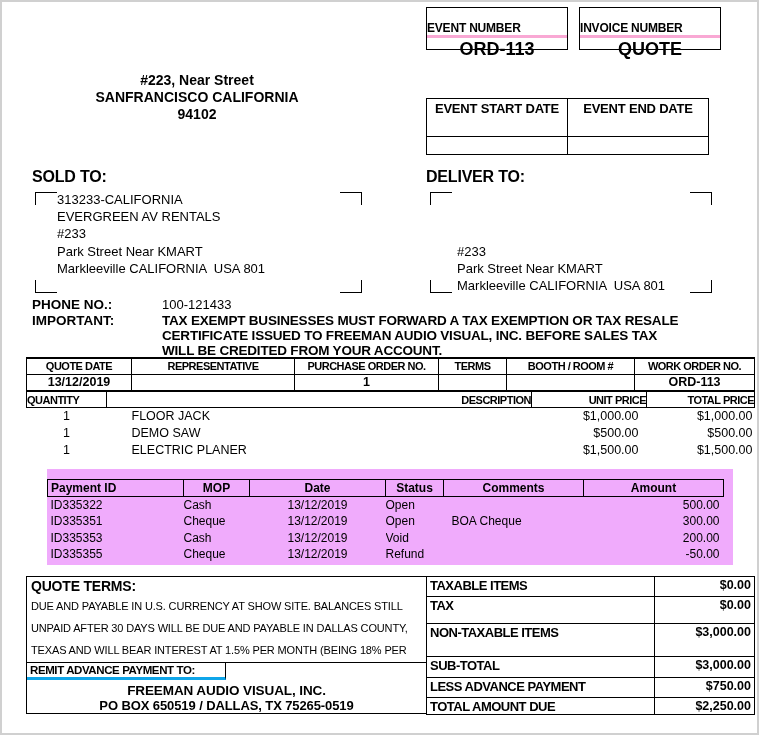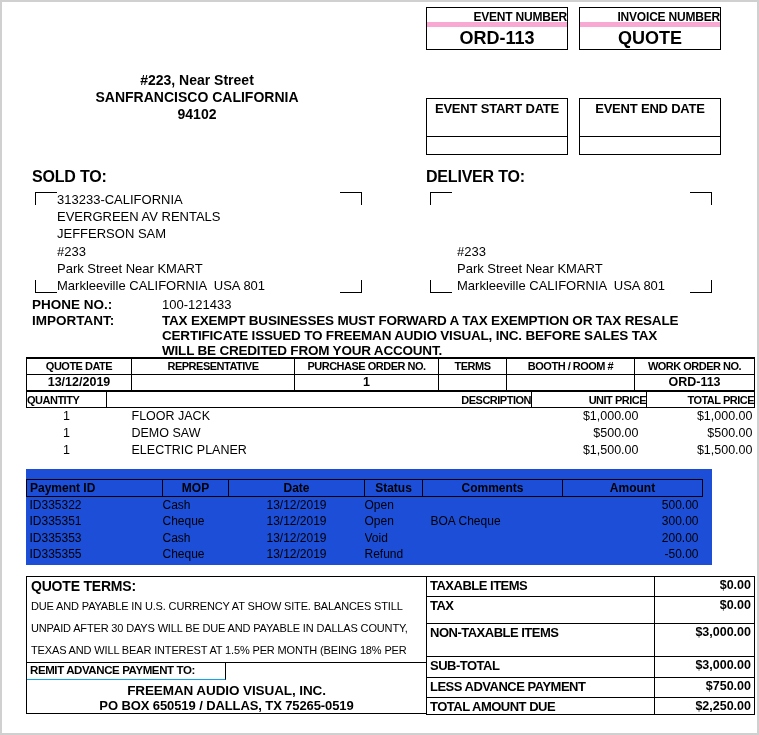--- a/index.html
+++ b/index.html
@@ -6,33 +6,33 @@
   html,body { background:#fff; }
   .page {
     position:relative; width:759px; height:735px;
     background:#fff; border:2px solid #d0d0d0;
     font-family:"Liberation Sans", "DejaVu Sans", sans-serif;
     color:#000; overflow:hidden;
   }
 
   
   .num-box { position:absolute; width:142px; height:43px; border:1px solid #000; background:#fff; }
-  .num-box .lbl { height:19px; border-bottom:5px solid #f9a8d4; text-align:right;
-                  font-weight:bold; font-size:12px; line-height:18px; letter-spacing:-0.2px; }
+  .num-box .lbl { height:19px; border-bottom:3px solid #f9a8d4; text-align:left;
+                  font-weight:bold; font-size:12px; line-height:18px; letter-spacing:-0.2px;margin-top:11px; }
   .num-box .val { text-align:center; font-weight:bold; font-size:18px; line-height:23px; }
   #event-number-box { left:424px; top:5px; }
   #invoice-number-box { left:577px; top:5px; }
 
   
   .date-box { position:absolute; top:96px; width:142px; height:57px; border:1px solid #000; }
   .date-box .lbl { height:38px; border-bottom:1px solid #000; text-align:center;
                    font-weight:bold; font-size:13px; padding-top:2px; letter-spacing:-0.2px; }
   .date-box .val { height:17px; text-align:center; font-weight:bold; font-size:12px; }
   #event-start-box { left:424px; }
-  #event-end-box  { left:577px; }
+  #event-end-box  { left:565px; }
 
   .company-address { position:absolute; left:30px; top:70px; width:330px; text-align:center;
                      font-weight:bold; font-size:14px; line-height:17px; }
 
   .party-heading { position:absolute; font-weight:bold; font-size:16px; letter-spacing:-0.2px; }
   #sold-to-heading { left:30px; top:166px;text-align:center; }
   #deliver-to-heading { left:424px; top:166px; }
 
   .addr-block { position:absolute; top:189px; height:103px; }
   #sold-to-block { left:33px; width:327px; }
@@ -76,21 +76,21 @@
   .pay-table th.first { text-align:left; padding-left:3px; }
   .pay-table td { height:16.5px; font-size:12px; overflow:hidden; }
   .pay-table td.c1 { padding-left:3px; }
   .pay-table td.c5 { padding-left:8px; }
   .pay-table td.amt { text-align:right; padding-right:4px; }
 
   .terms-box { position:absolute; left:24px; top:574px; width:401px; height:138px; border:1px solid #000; }
   .terms-area { height:86px; border-bottom:1px solid #000; overflow:hidden; }
   .terms-title { font-weight:bold; font-size:14px; padding:1px 0 0 4px; letter-spacing:-0.2px; }
   .terms-body { font-size:11px; line-height:22px; padding:1px 3px 0 4px; letter-spacing:-0.15px; }
-  .remit-label-box { width:199px; height:17px; border-right:1px solid #000; border-bottom:1px solid #0ea5e9;
+  .remit-label-box { width:199px; height:17px; border-right:1px solid #000; border-bottom:3px solid #0ea5e9;
                      font-weight:bold; font-size:11.5px; letter-spacing:-0.4px; padding:1px 0 0 3px; }
   .remit-address { text-align:center; font-weight:bold; padding-top:3px; letter-spacing:-0.1px; }
   .remit-name { font-size:13.5px; }
   .remit-addr-line { font-size:13px; }
 
   .totals-table { position:absolute; left:424px; top:574px; width:328px; }
   .totals-table td { border:1px solid #000; vertical-align:top; overflow:hidden; }
   .totals-table td.tlabel { font-weight:bold; font-size:13px; letter-spacing:-0.5px; padding:1px 0 0 3px; }
   .totals-table td.tvalue { font-weight:bold; font-size:12.5px; text-align:right; padding:1px 3px 0 0; }
   .r1 td { height:20px; } .r2 td { height:27px; } .r3 td { height:33px; }
@@ -129,21 +129,20 @@
   <div class="party-heading" id="deliver-to-heading">DELIVER TO:</div>
 
   <div class="addr-block" id="sold-to-block">
     <span class="bracket tl"></span>
     <span class="bracket tr"></span>
     <span class="bracket bl"></span>
     <span class="bracket br"></span>
     <div class="addr-lines">
       <div class="addr-line">313233-CALIFORNIA</div>
       <div class="addr-line">EVERGREEN AV RENTALS</div>
-      <div class="addr-line">JEFFERSON SAM</div>
       <div class="addr-line">#233</div>
       <div class="addr-line">Park Street Near KMART</div>
       <div class="addr-line">Markleeville CALIFORNIA  USA 801</div>
     </div>
   </div>
 
   <div class="addr-block" id="deliver-to-block">
     <span class="bracket tl"></span>
     <span class="bracket tr"></span>
     <span class="bracket bl"></span>
@@ -220,21 +219,21 @@
     </tr>
     <tr>
       <td class="qty">1</td>
       <td class="desc">ELECTRIC PLANER</td>
       <td class="unit">$1,500.00</td>
       <td class="total">$1,500.00</td>
     </tr>
   </tbody>
     </table>
 
-  <div class="payment-block" id="payment-block" style="background: #1d4ed8;">
+  <div class="payment-block" id="payment-block" style="background: #f0abfc; margin-left: 21px;">
     <table class="pay-table">
       <colgroup>
         <col style="width:136px">
           <col style="width:66px">
           <col style="width:136px">
         <col style="width:58px">
           <col style="width:140px">
           <col style="width:140px">
       </colgroup>
       <tbody>

